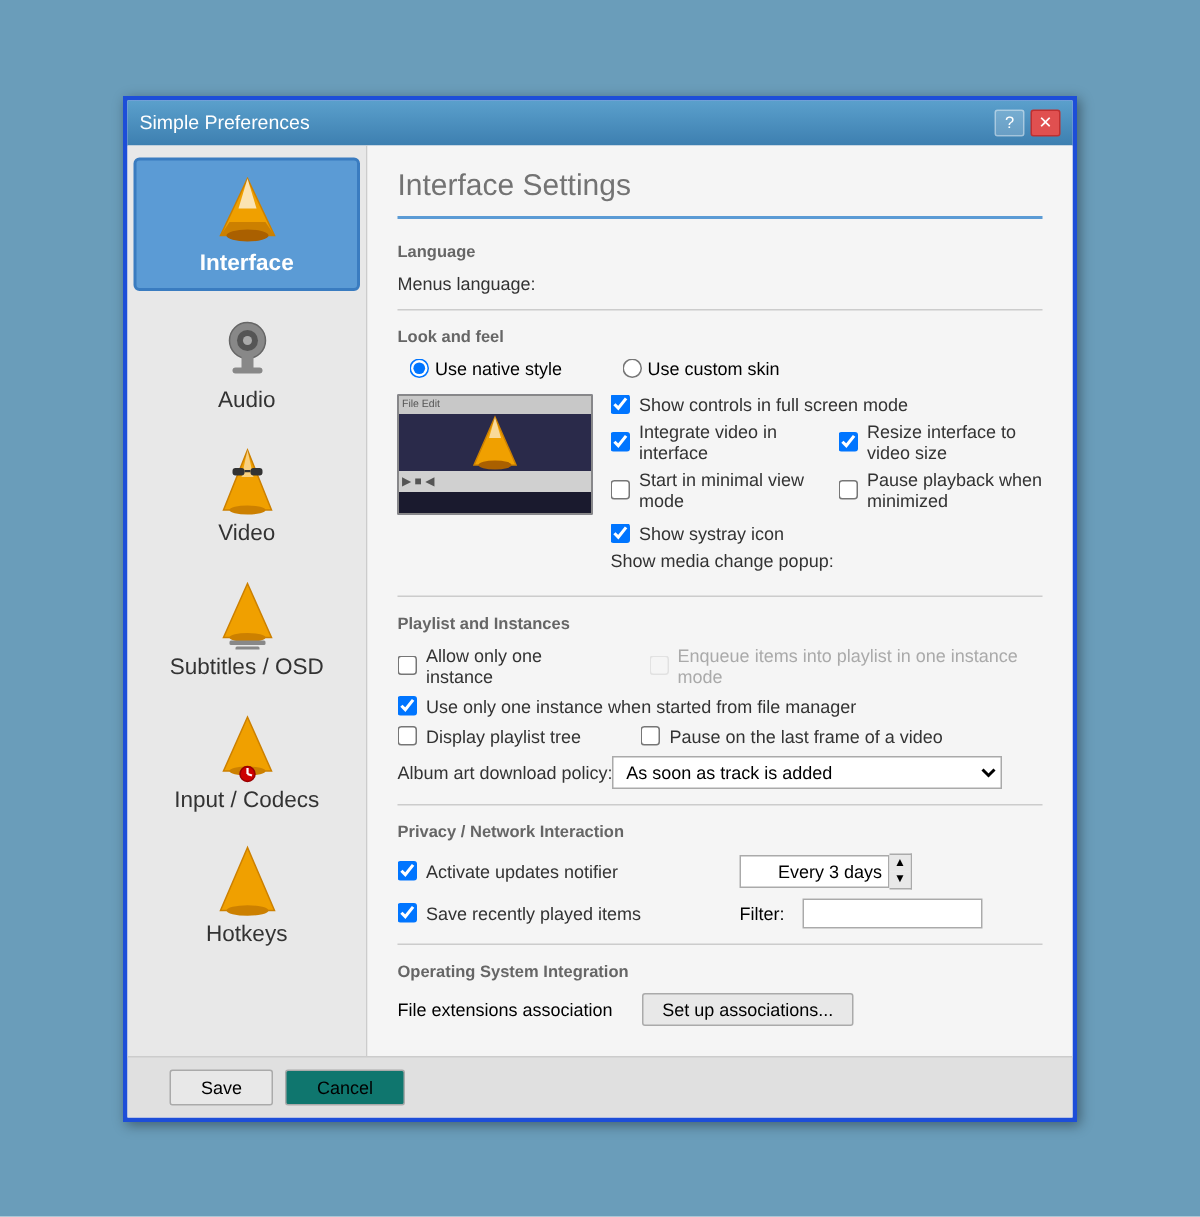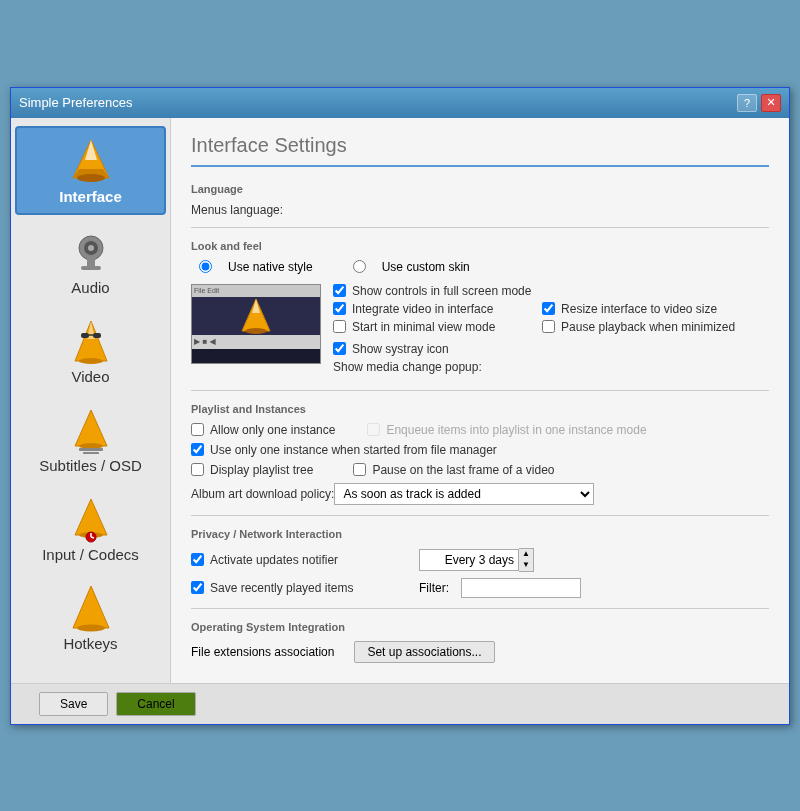--- a/index.html
+++ b/index.html
@@ -8,23 +8,23 @@
       font-size: 12px;
       background: #6a9dba;
       display: flex;
       justify-content: center;
       align-items: center;
       width: 800px;
       height: 811px;
       overflow: hidden;
     }
     .window {
-      width: 780px;
+      width: 636px;
       background: #f0f0f0;
-      border: 1px solid #1d4ed8;
+      border: 3px solid #1d4ed8;
       box-shadow: 2px 2px 8px rgba(0,0,0,0.4);
     }
     .title-bar {
       background: linear-gradient(to bottom, #5ba0cc, #3d7fb0);
       color: white;
       padding: 6px 8px;
       display: flex;
       align-items: center;
       justify-content: space-between;
       font-size: 13px;
@@ -146,21 +146,21 @@
     .radio-group {
       display: flex;
       gap: 40px;
       margin-bottom: 10px;
       align-items: center;
       padding-left: 8px;
     }
     .radio-option {
       display: flex;
       align-items: center;
-      gap: 16px;
+      gap: 4px;
       cursor: pointer;
     }
     .video-section {
       display: flex;
       gap: 12px;
       margin-bottom: 8px;
     }
     .video-preview {
       width: 130px;
       height: 80px;
@@ -291,21 +291,21 @@
       padding: 4px 20px;
       border: 1px solid #aaa;
       cursor: pointer;
       font-size: 12px;
       border-radius: 2px;
     }
     .save-btn {
       background: #e8e8e8;
     }
     .cancel-btn {
-      background: #4d7c0f;
+      background: #0f766e;
     }
     .grayed {
       color: #aaa;
     }
     .grayed input[type="checkbox"] {
       opacity: 0.5;
     }
     .spinner-input {
       display: flex;
       align-items: center;

